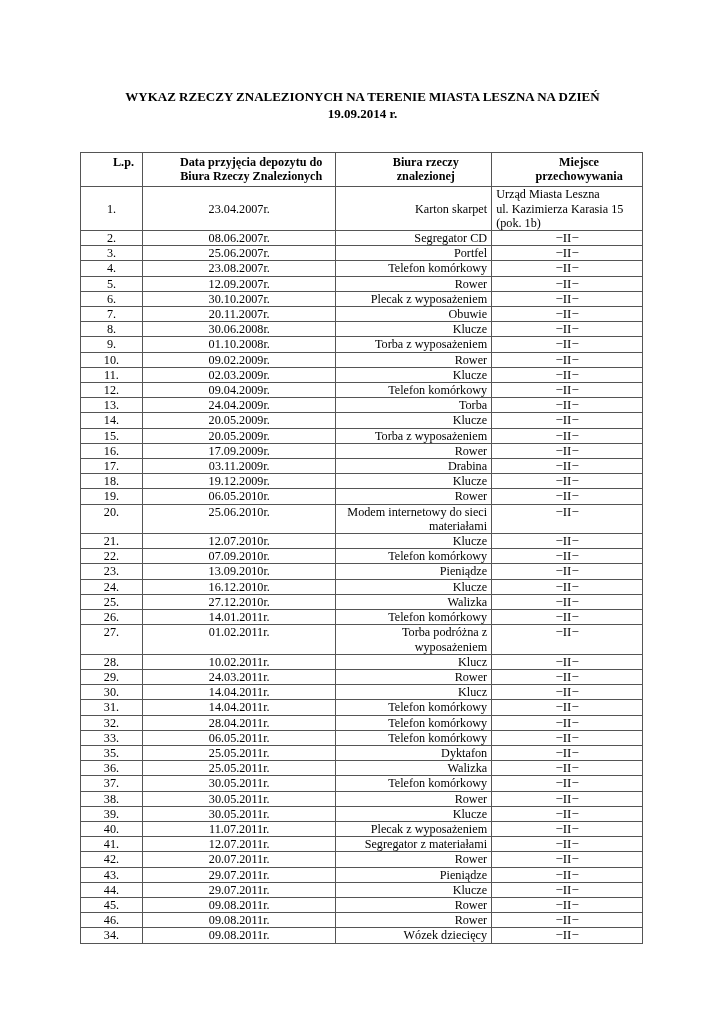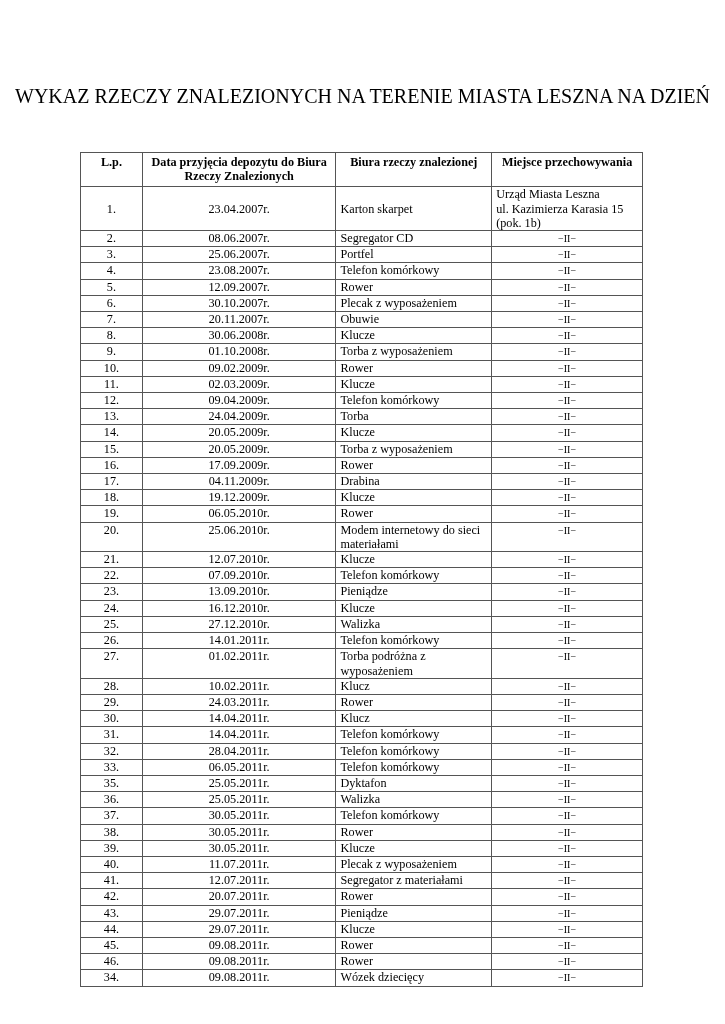--- a/index.html
+++ b/index.html
@@ -2,48 +2,49 @@
 <html><head>
   <meta charset="utf-8">
   <style>
     html, body { margin: 0; padding: 0; background: #ffffff; }
     body {
       width: 725px; height: 1024px; position: relative; overflow: hidden;
       font-family: "Liberation Serif", "DejaVu Serif", serif; color: #000;
     }
     .title {
       position: absolute; left: 0; top: 88px; width: 725px;
-      text-align: center; font-weight: normal; font-size: 20px; line-height: 17px;
+      text-align: center; font-weight: bold; font-size: 13px; line-height: 17px;
     }
     table.items {
       position: absolute; left: 80px; top: 152px; width: 563px;
       border-collapse: collapse; font-size: 12.2px; line-height: 14.2px;
     }
     table.items th, table.items td {
       border: 1px solid #555; padding: 0 4px; vertical-align: top;
     }
     table.items th {
-      font-weight: bold; text-align: center; padding-top: 2px; padding-bottom: 3px; height: 28px;
+      font-weight: bold; text-align: center; padding-top: 2px; padding-bottom: 3px; height: 28px; padding-left: 28px;
     }
     col.c-lp { width: 62px; }
     col.c-date { width: 194px; }
     col.c-name { width: 156px; }
     col.c-place { width: 151px; }
     td.lp, td.date { text-align: center; }
-    td.name { text-align: left; }
+    td.name { text-align: right; }
     td.place { text-align: center; }
     tr.first td { vertical-align: middle; margin-top: 18px; }
     tr.first td.place { text-align: left; vertical-align: top; }
-    .ditto { font-size: 10px; letter-spacing: 0; }
+    .ditto { font-size: 13px; letter-spacing: 0; }
   </style>
 </head>
 <body>
 
 <div class="title">
   <div>WYKAZ RZECZY ZNALEZIONYCH NA TERENIE MIASTA LESZNA NA DZIEŃ</div>
+  <div>19.09.2014 r.</div>
 </div>
 
 <table class="items">
   <colgroup>
     <col class="c-lp">
       <col class="c-date">
       <col class="c-name">
       <col class="c-place">
   </colgroup>
   <thead>
@@ -150,21 +151,21 @@
     <td class="place"><span class="ditto">−II−</span></td>
   </tr>
       <tr>
     <td class="lp">16.</td>
     <td class="date">17.09.2009r.</td>
     <td class="name">Rower</td>
     <td class="place"><span class="ditto">−II−</span></td>
   </tr>
       <tr>
     <td class="lp">17.</td>
-    <td class="date">04.11.2009r.</td>
+    <td class="date">03.11.2009r.</td>
     <td class="name">Drabina</td>
     <td class="place"><span class="ditto">−II−</span></td>
   </tr>
       <tr>
     <td class="lp">18.</td>
     <td class="date">19.12.2009r.</td>
     <td class="name">Klucze</td>
     <td class="place"><span class="ditto">−II−</span></td>
   </tr>
       <tr>

